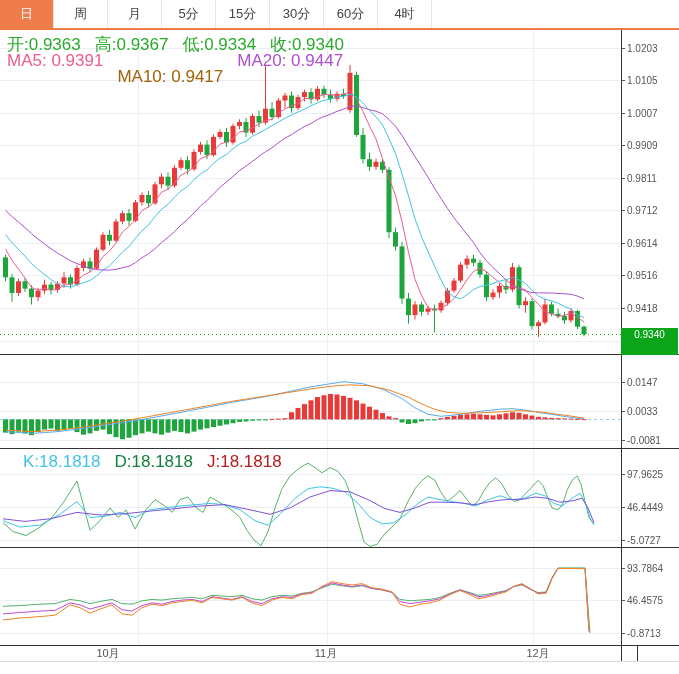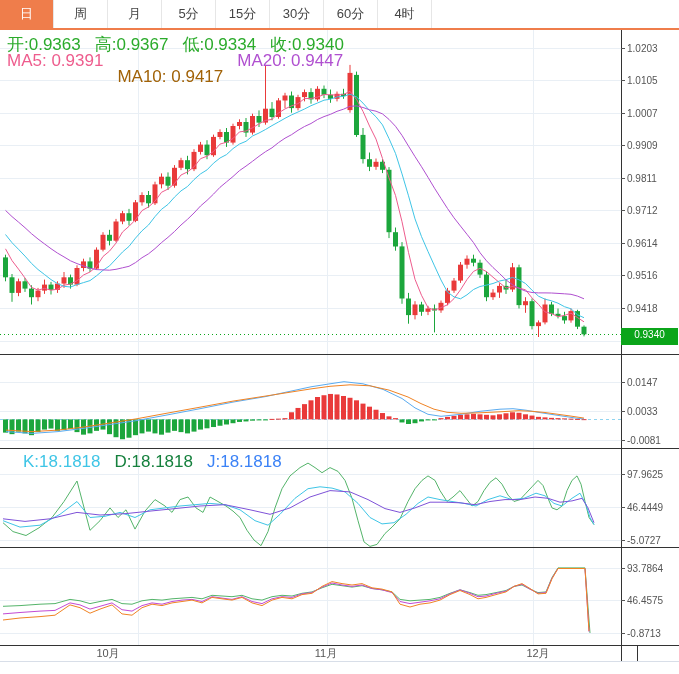--- a/index.html
+++ b/index.html
@@ -12,21 +12,21 @@
   .tab.selected{background:#ef7d4b;color:#fff;}
   .tab-fill{flex:1;border-right:none;}
   #chart{position:absolute;left:0;top:0;width:679px;height:674px;}
   .legend{position:absolute;display:flex;white-space:nowrap;font-size:17px;z-index:4;}
   .legend span{margin-right:14px;}
   #legend-ohlc{top:33px;left:7px;color:#2bab2b;}
   #legend-ma{top:51px;left:7px;}
   #legend-macd{top:357px;left:7px;}
   #legend-kdj{top:452px;left:23px;}
   #legend-rsi{top:550px;left:7px;}
-  #price-tag{position:absolute;left:621px;width:57px;height:17px;background:#0ba51a;
+  #price-tag{position:absolute;left:621px;width:57px;height:27px;background:#0ba51a;
              color:#fff;font-size:10px;line-height:13px;text-align:center;z-index:3;}
 </style>
 </head>
 <body>
 
 <div id="app">
   <div id="tabbar">
     <div class="tab selected">日</div>
     <div class="tab">周</div>
     <div class="tab">月</div>
@@ -405,17 +405,17 @@
     <span>收:0.9340</span>
   </div>
   <div id="legend-ma" class="legend">
     <span style="color: rgb(238, 92, 141);">MA5: 0.9391</span>
     <span style="color: #a16207; margin-top: 16px;">MA10: 0.9417</span>
     <span style="color: rgb(176, 80, 208);">MA20: 0.9447</span>
   </div>
   <div id="legend-kdj" class="legend">
     <span style="color: rgb(63, 197, 230);">K:18.1818</span>
     <span style="color: #15803d;">D:18.1818</span>
-    <span style="color: #3b82f6;">J:18.1818</span>
+    <span style="color: #b91c1c;">J:18.1818</span>
   </div>
 
   <div id="price-tag" style="top: 328px;">0.9340</div>
 </div>
 
 </body></html>

